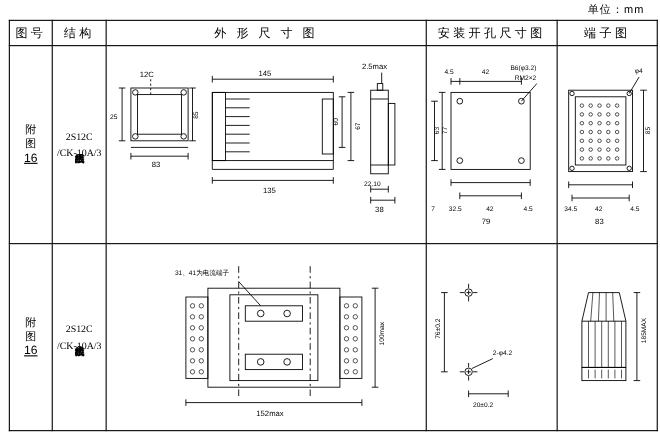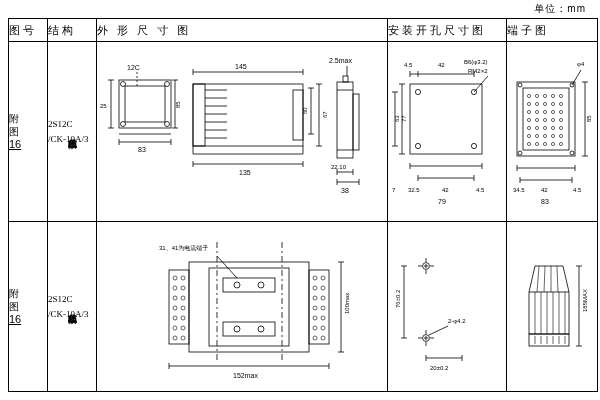--- a/index.html
+++ b/index.html
@@ -18,21 +18,21 @@
   table.main{
     position:absolute;left:8px;top:18px;
     width:584px;height:372px;
     border-collapse:collapse;
     table-layout:fixed;
   }
   table.main td,table.main th{
     border:1px solid #000;
     padding:0;
     vertical-align:middle;
-    text-align:left;
+    text-align:center;
   }
   thead th{
     height:22px;
     font-weight:normal;
     font-size:11px;
     letter-spacing:3px;
   }
   .col-code{width:38px;}
   .col-struct{width:48px;}
   .col-outline{width:290px;}

